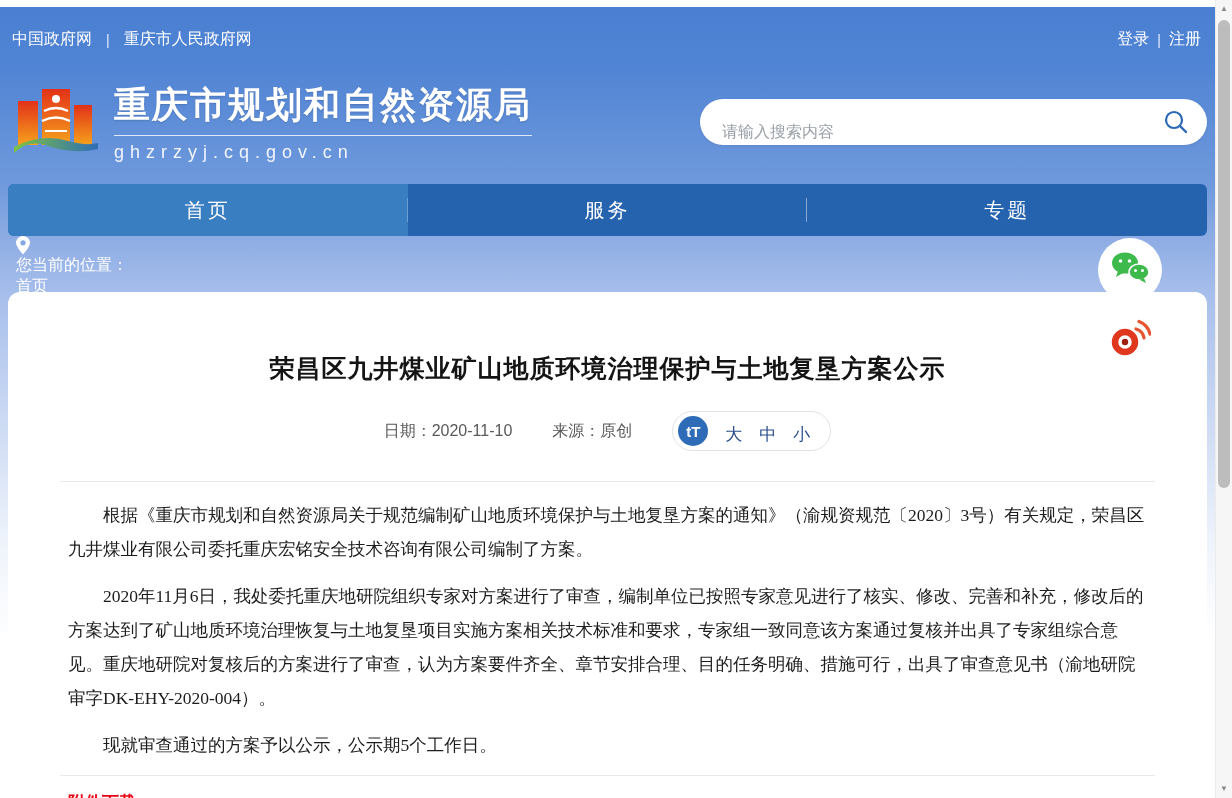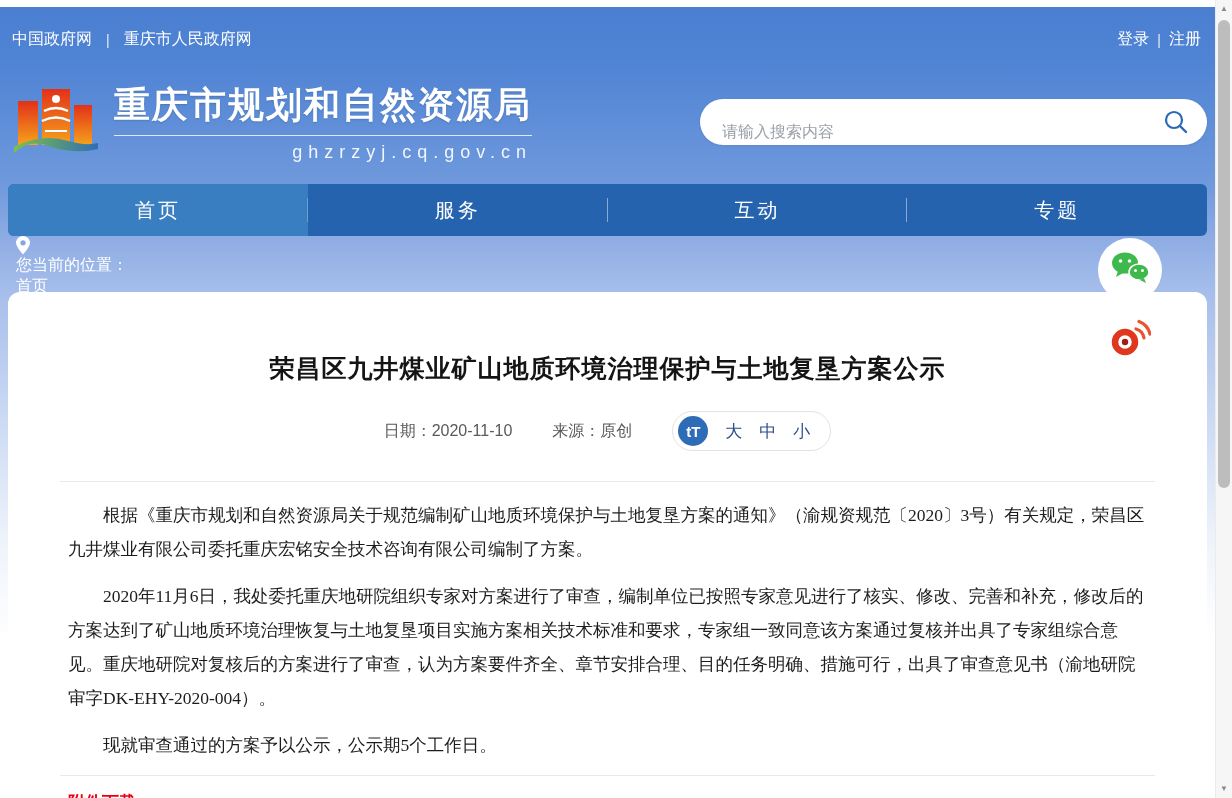--- a/index.html
+++ b/index.html
@@ -17,21 +17,21 @@
   
   .topbar { height:53px; display:flex; justify-content:space-between; align-items:flex-end; padding:0 14px 10px 12px; color:#fff; font-size:16px; }
   .topbar .grp { display:flex; align-items:center; }
   .topbar .sep { margin:0 14px; opacity:.85; font-size:14px; }
   .topbar .sep2 { margin:0 8px; opacity:.85; font-size:14px; }
   .topbar a { color:#fff; text-decoration:none; cursor:pointer; }
 
   
   .header { height:124px; display:flex; align-items:center; padding:0 8px 0 12px; }
   .logo-wrap { display:flex; align-items:center; gap:14px; }
-  .logo-text { color:#fff;text-align:right; }
+  .logo-text { color:#fff; }
   .site-name { font-size:36px; font-weight:bold; letter-spacing:2px; text-shadow:0 1px 2px rgba(0,0,0,.15); }
   .site-url { margin-top:5px; padding-top:6px; border-top:1px solid rgba(255,255,255,.8); font-size:18px; letter-spacing:6px; font-weight:400; color:#f2f6ff; }
   .search { margin-left:auto; width:507px; height:46px; background:#fff; border-radius:23px; display:flex; align-items:center; padding:0 18px 0 22px; box-shadow:0 1px 3px rgba(0,0,0,.08); }
   .search input { flex:1; border:none; outline:none; font-size:16px; color:#15803d; background:transparent; font-family:inherit;margin-top:20px; }
   .search input::placeholder { color:#9aa0a8; }
   .search-btn { cursor:pointer; display:flex; align-items:center; }
 
   
   .nav { margin:0 8px; height:52px; background:#2663af; border-radius:6px; display:flex; }
   .nav-item { flex:1; display:flex; align-items:center; justify-content:center; color:#fff; font-size:20px; letter-spacing:3px; cursor:pointer; position:relative; }
@@ -46,21 +46,21 @@
   .crumb-sep { margin:0 2px 0 8px; }
 
   
   .card { position:relative; margin:0 8px; background:#fff; border-radius:12px 12px 0 0; height:506px; }
   .wechat-badge { position:absolute; top:-54px; right:45px; width:64px; height:64px; background:#fff; border-radius:50%; display:flex; align-items:center; justify-content:center; cursor:pointer; }
   .weibo-badge { position:absolute; top:26px; right:56px; cursor:pointer; }
 
   .article-title { padding-top:60px; text-align:center; font-size:25px; font-weight:bold; color:#141414; letter-spacing:1px; }
   .meta { margin-top:26px; display:flex; justify-content:center; align-items:center; gap:40px; color:#595959; font-size:16px; }
   .meta .item { display:flex; align-items:center; }
-  .fontsize-widget { display:flex; align-items:center; gap:17px; border:1px solid #e3e3e3; border-radius:20px; padding:4px 20px 4px 5px; }
+  .fontsize-widget { display:flex; align-items:flex-end; gap:17px; border:1px solid #e3e3e3; border-radius:20px; padding:4px 20px 4px 5px; }
   .tT { width:30px; height:30px; border-radius:50%; background:#2e6cb8; color:#fff; display:flex; align-items:center; justify-content:center; font-size:15px; font-weight:bold; cursor:pointer; }
   .fs-opt { color:#2c4f8c; font-size:17px; cursor:pointer; }
 
   .divider { margin:30px 52px 0; border-top:1px solid #e9e9e9; }
   .body-text { margin:16px 60px 0; font-family:"Liberation Serif","DejaVu Serif",serif; }
   .body-text p { font-size:17.5px; line-height:34px; text-indent:2em; color:#1c1c1c; margin-bottom:13px; }
   .divider2 { margin:12px 52px 0; border-top:1px solid #e9e9e9; }
   .attachment { margin:15px 60px 0; color:#e60012; font-weight:bold; font-size:17px; }
 
   
@@ -126,21 +126,20 @@
           <circle cx="11" cy="11" r="8" fill="none" stroke="#2a69b3" stroke-width="2.2"></circle>
           <line x1="17" y1="17" x2="23" y2="23" stroke="#2a69b3" stroke-width="2.4" stroke-linecap="round"></line>
         </svg>
       </span>
     </div>
   </div>
 
   <div class="nav">
     <div class="nav-item active">首页</div>
     <div class="nav-item">服务</div>
-    <div class="nav-item">互动</div>
     <div class="nav-item">专题</div>
   </div>
 
   <div class="breadcrumb">
     <span class="pin">
       <svg width="14" height="19" viewBox="0 0 14 19">
         <path d="M7 0 C3.1 0 0 3.1 0 6.8 C0 11 7 18.5 7 18.5 C7 18.5 14 11 14 6.8 C14 3.1 10.9 0 7 0 Z" fill="#fff"></path>
         <circle cx="7" cy="6.8" r="2.6" fill="#84a7e2"></circle>
       </svg>
     </span>

